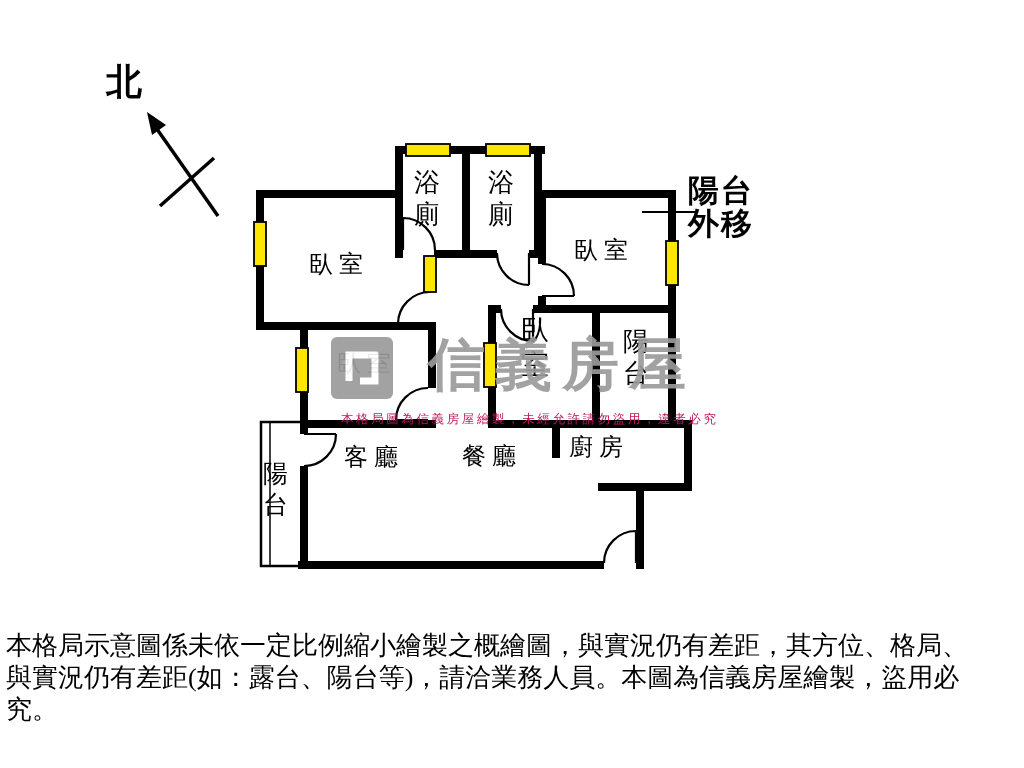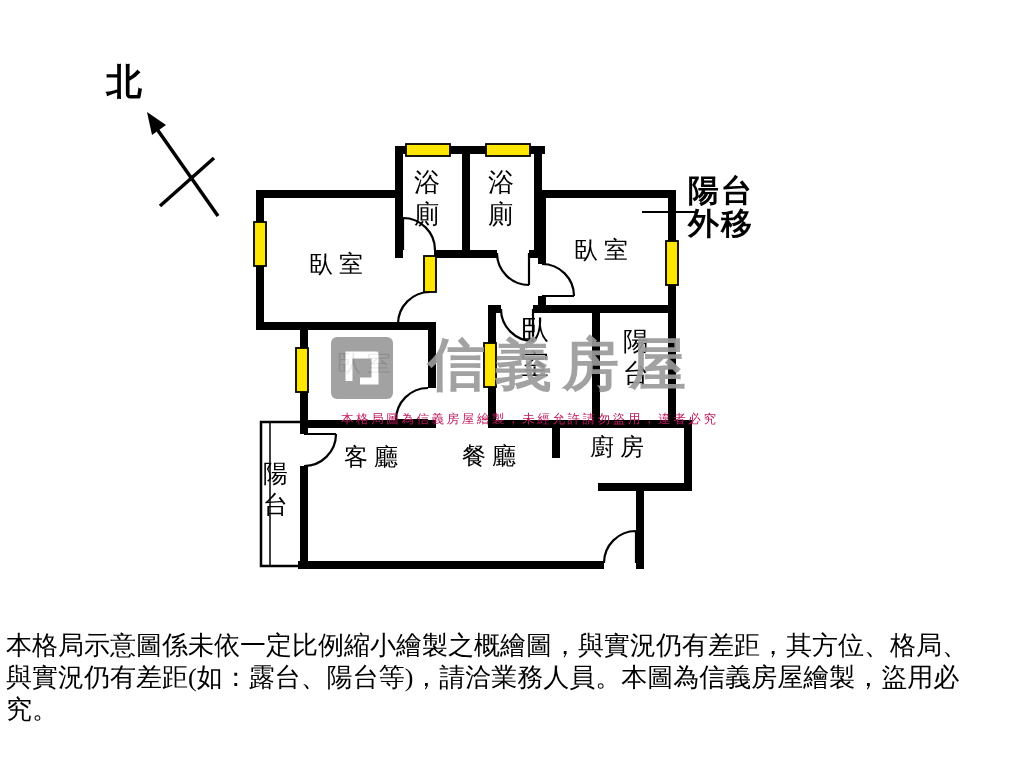--- a/index.html
+++ b/index.html
@@ -111,21 +111,21 @@
 廁</div>
   <div class="lbl v" style="left:488px; top:167px;">浴
 廁</div>
   <div class="lbl" style="left:309px; top:250px;">臥室</div>
   <div class="lbl" style="left:574px; top:236px;">臥室</div>
   <div class="lbl" style="left:337px; top:349px;">臥室</div>
   <div class="lbl v" style="left:521px; top:313px; font-size:28px;">臥
 室</div>
   <div class="lbl v" style="left:623px; top:326px;">陽
 台</div>
-  <div class="lbl" style="left:590px; top:433px;">廚房</div>
+  <div class="lbl" style="left:569px; top:433px;">廚房</div>
   <div class="lbl" style="left:462px; top:443px;font-family:Liberation Mono, monospace;">餐廳</div>
   <div class="lbl" style="left:344px; top:443px;text-align:center;">客廳</div>
   <div class="lbl v" style="left:263px; top:458px; font-size:25px;">陽
 台</div>
   <div class="lbl note" style="left:688px; top:174px;">陽台
 外移</div>
 
   <div class="watermark">
     <svg class="wm-logo" viewBox="0 0 64 64">
       <rect x="1" y="1" width="62" height="62" rx="6" fill="#9b9b9b"></rect>

